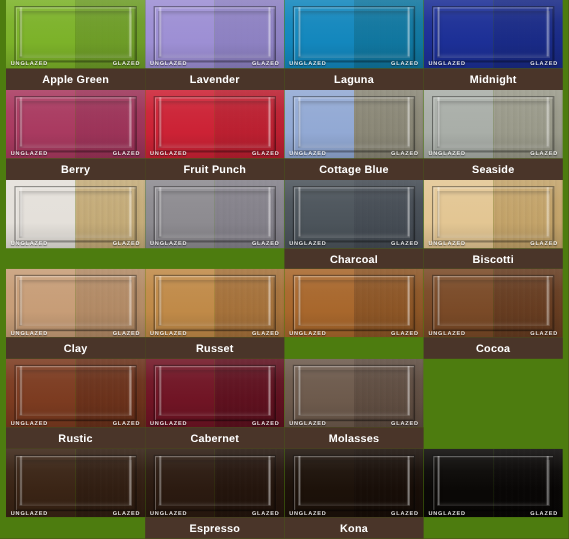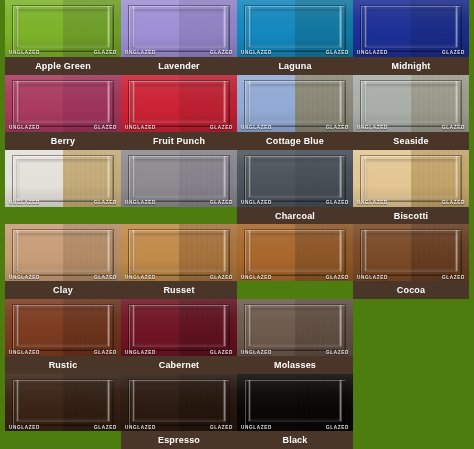--- a/index.html
+++ b/index.html
@@ -520,29 +520,45 @@
           <div class="hl-left"></div>
           <div class="hl-right"></div>
           <div class="sheen"></div>
           <span class="tag unglazed">UNGLAZED</span>
           <span class="tag glazed">GLAZED</span>
         </div>
         <div class="swatch-label">Espresso</div>
       </div>
       <div class="swatch-cell">
         <div class="door">
+          <div class="door-half left" style="background: rgb(28, 17, 9);"></div>
+          <div class="door-half right" style="background: rgb(23, 13, 7);">
+            <div class="grain" style="opacity: 0.3;"></div>
+          </div>
+          <div class="door-frame">
+            <div class="door-panel"></div>
+          </div>
+          <div class="hl-left"></div>
+          <div class="hl-right"></div>
+          <div class="sheen"></div>
+          <span class="tag unglazed">UNGLAZED</span>
+          <span class="tag glazed">GLAZED</span>
+        </div>
+        <div class="swatch-label">Kona</div>
+      </div>
+      <div class="swatch-cell">
+        <div class="door">
           <div class="door-half left" style="background: rgb(10, 8, 6);"></div>
           <div class="door-half right" style="background: rgb(8, 6, 5);">
             <div class="grain" style="opacity: 0.25;"></div>
           </div>
           <div class="door-frame">
             <div class="door-panel"></div>
           </div>
           <div class="hl-left"></div>
           <div class="hl-right"></div>
           <div class="sheen"></div>
           <span class="tag unglazed">UNGLAZED</span>
           <span class="tag glazed">GLAZED</span>
         </div>
-        <div class="swatch-label">Black</div>
       </div>
     </div>
   </div>
 
 </body></html>

